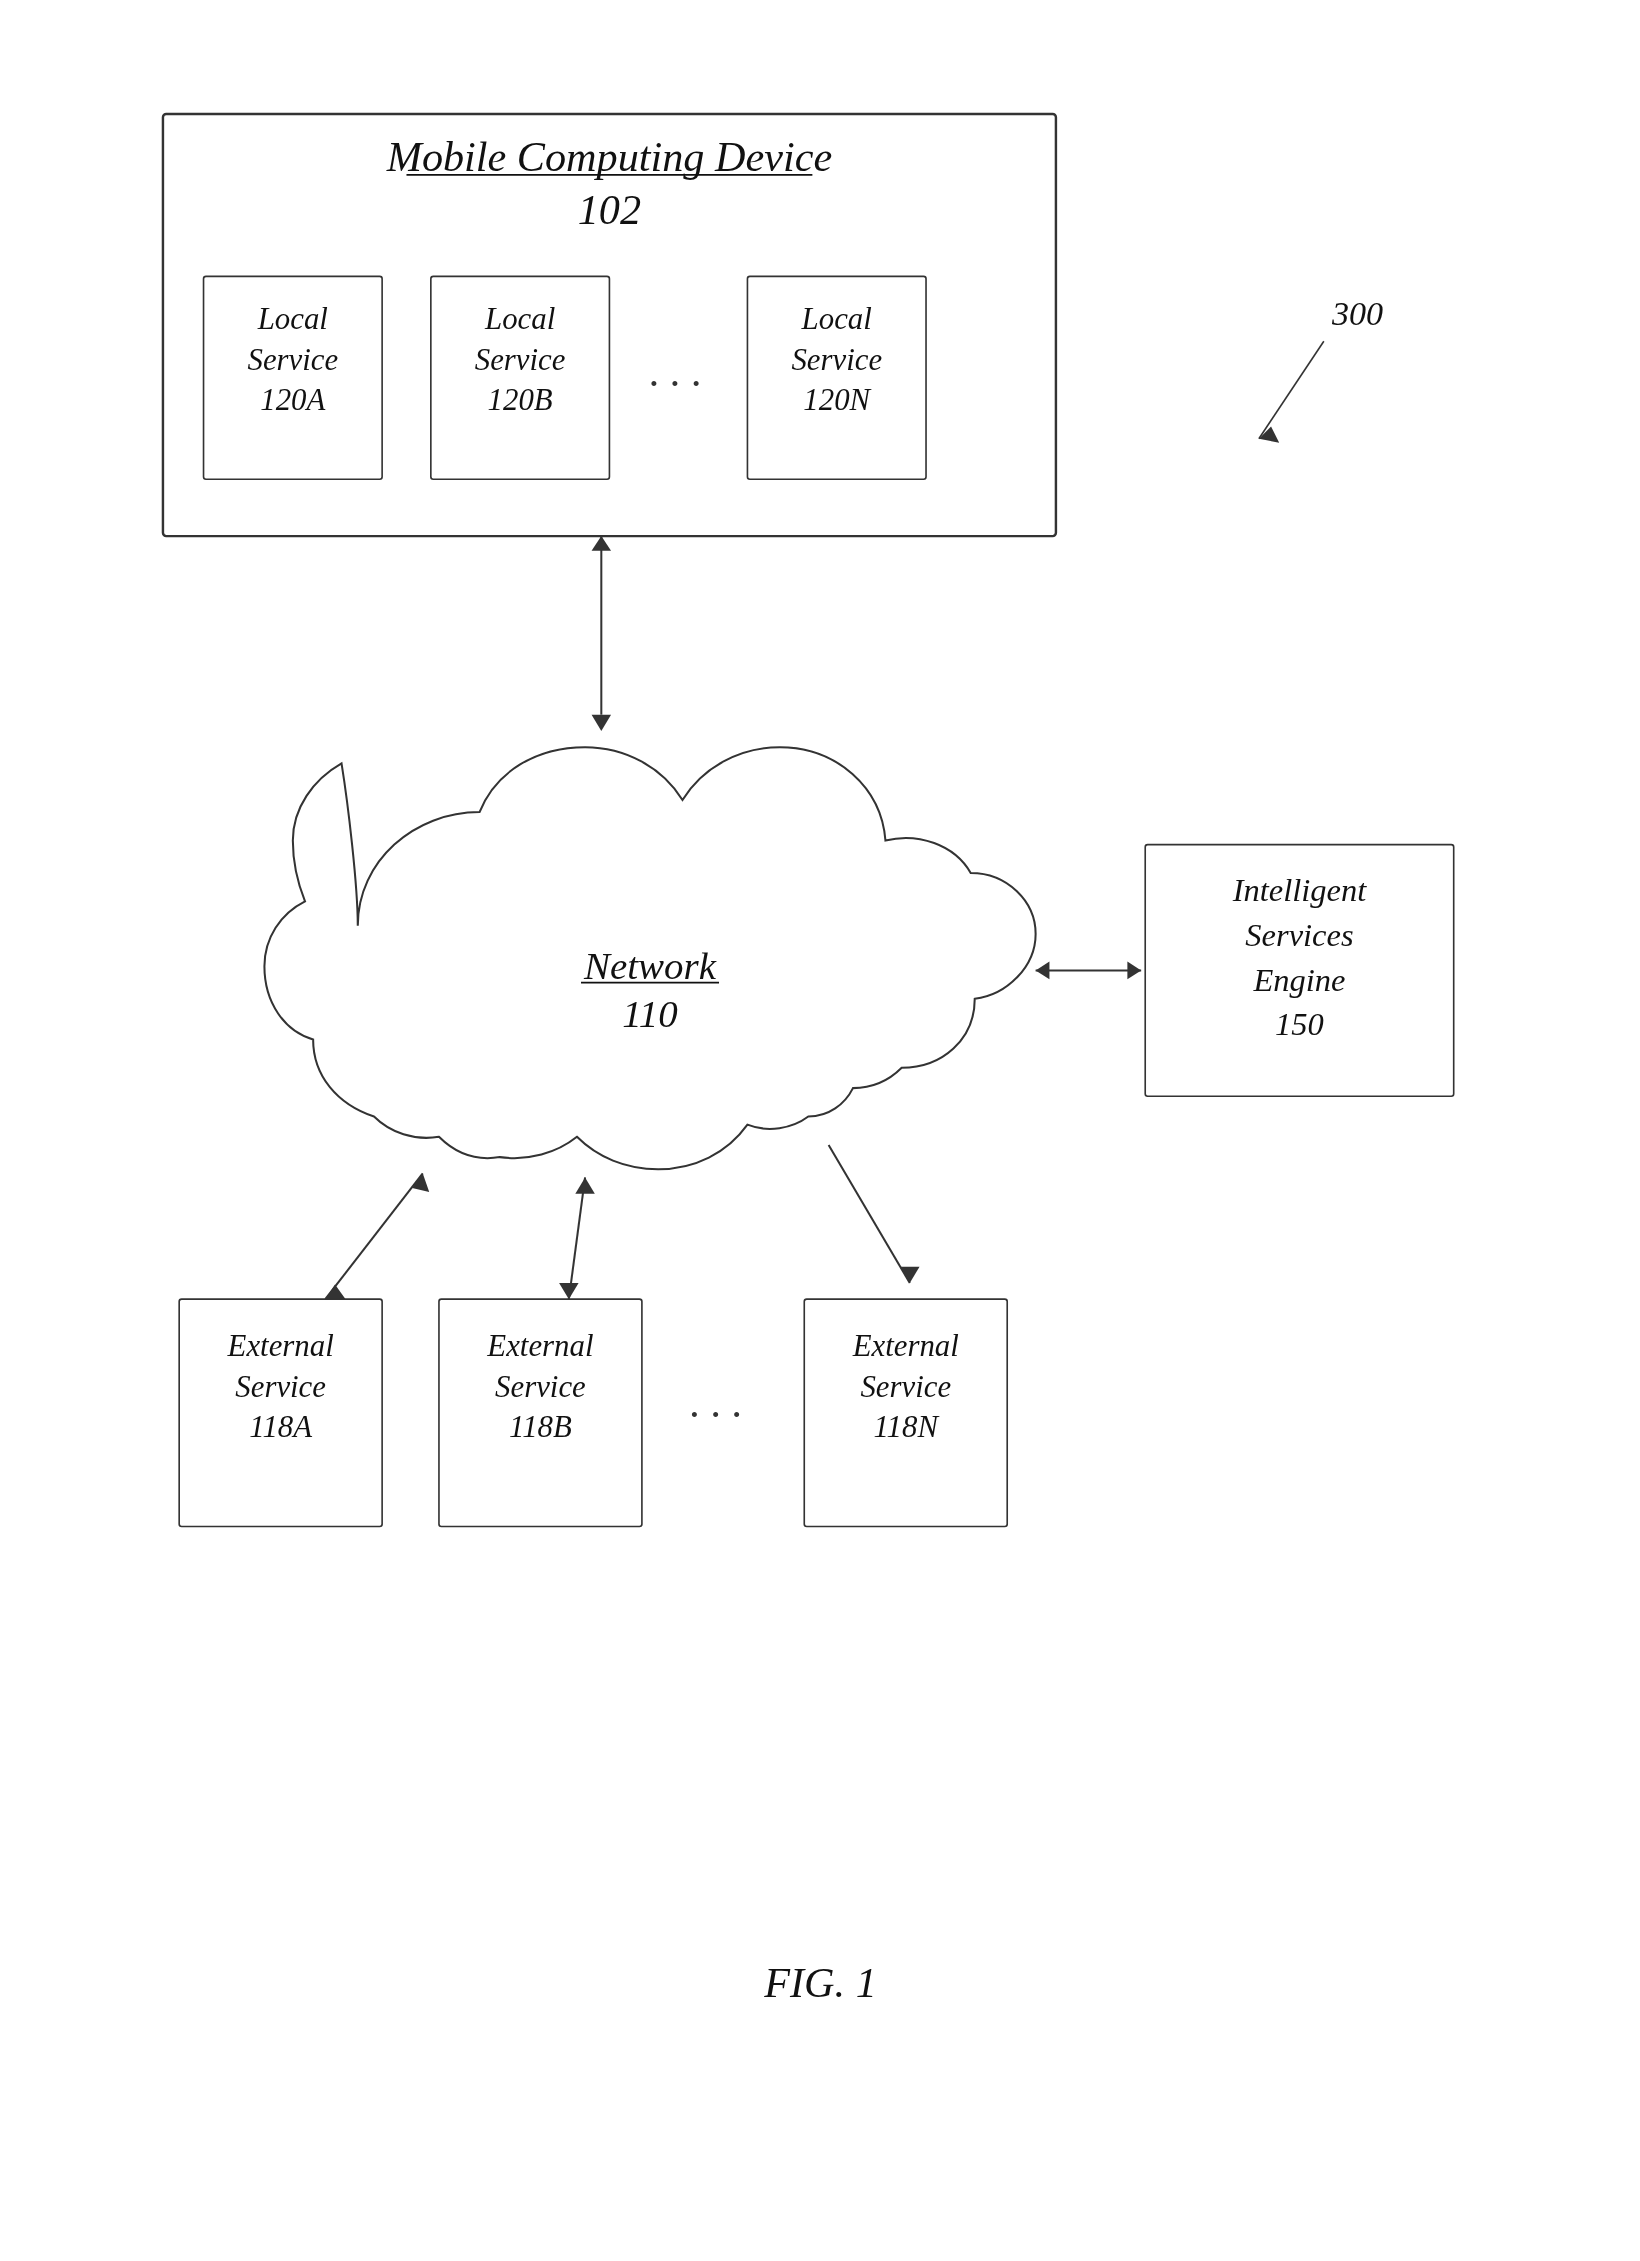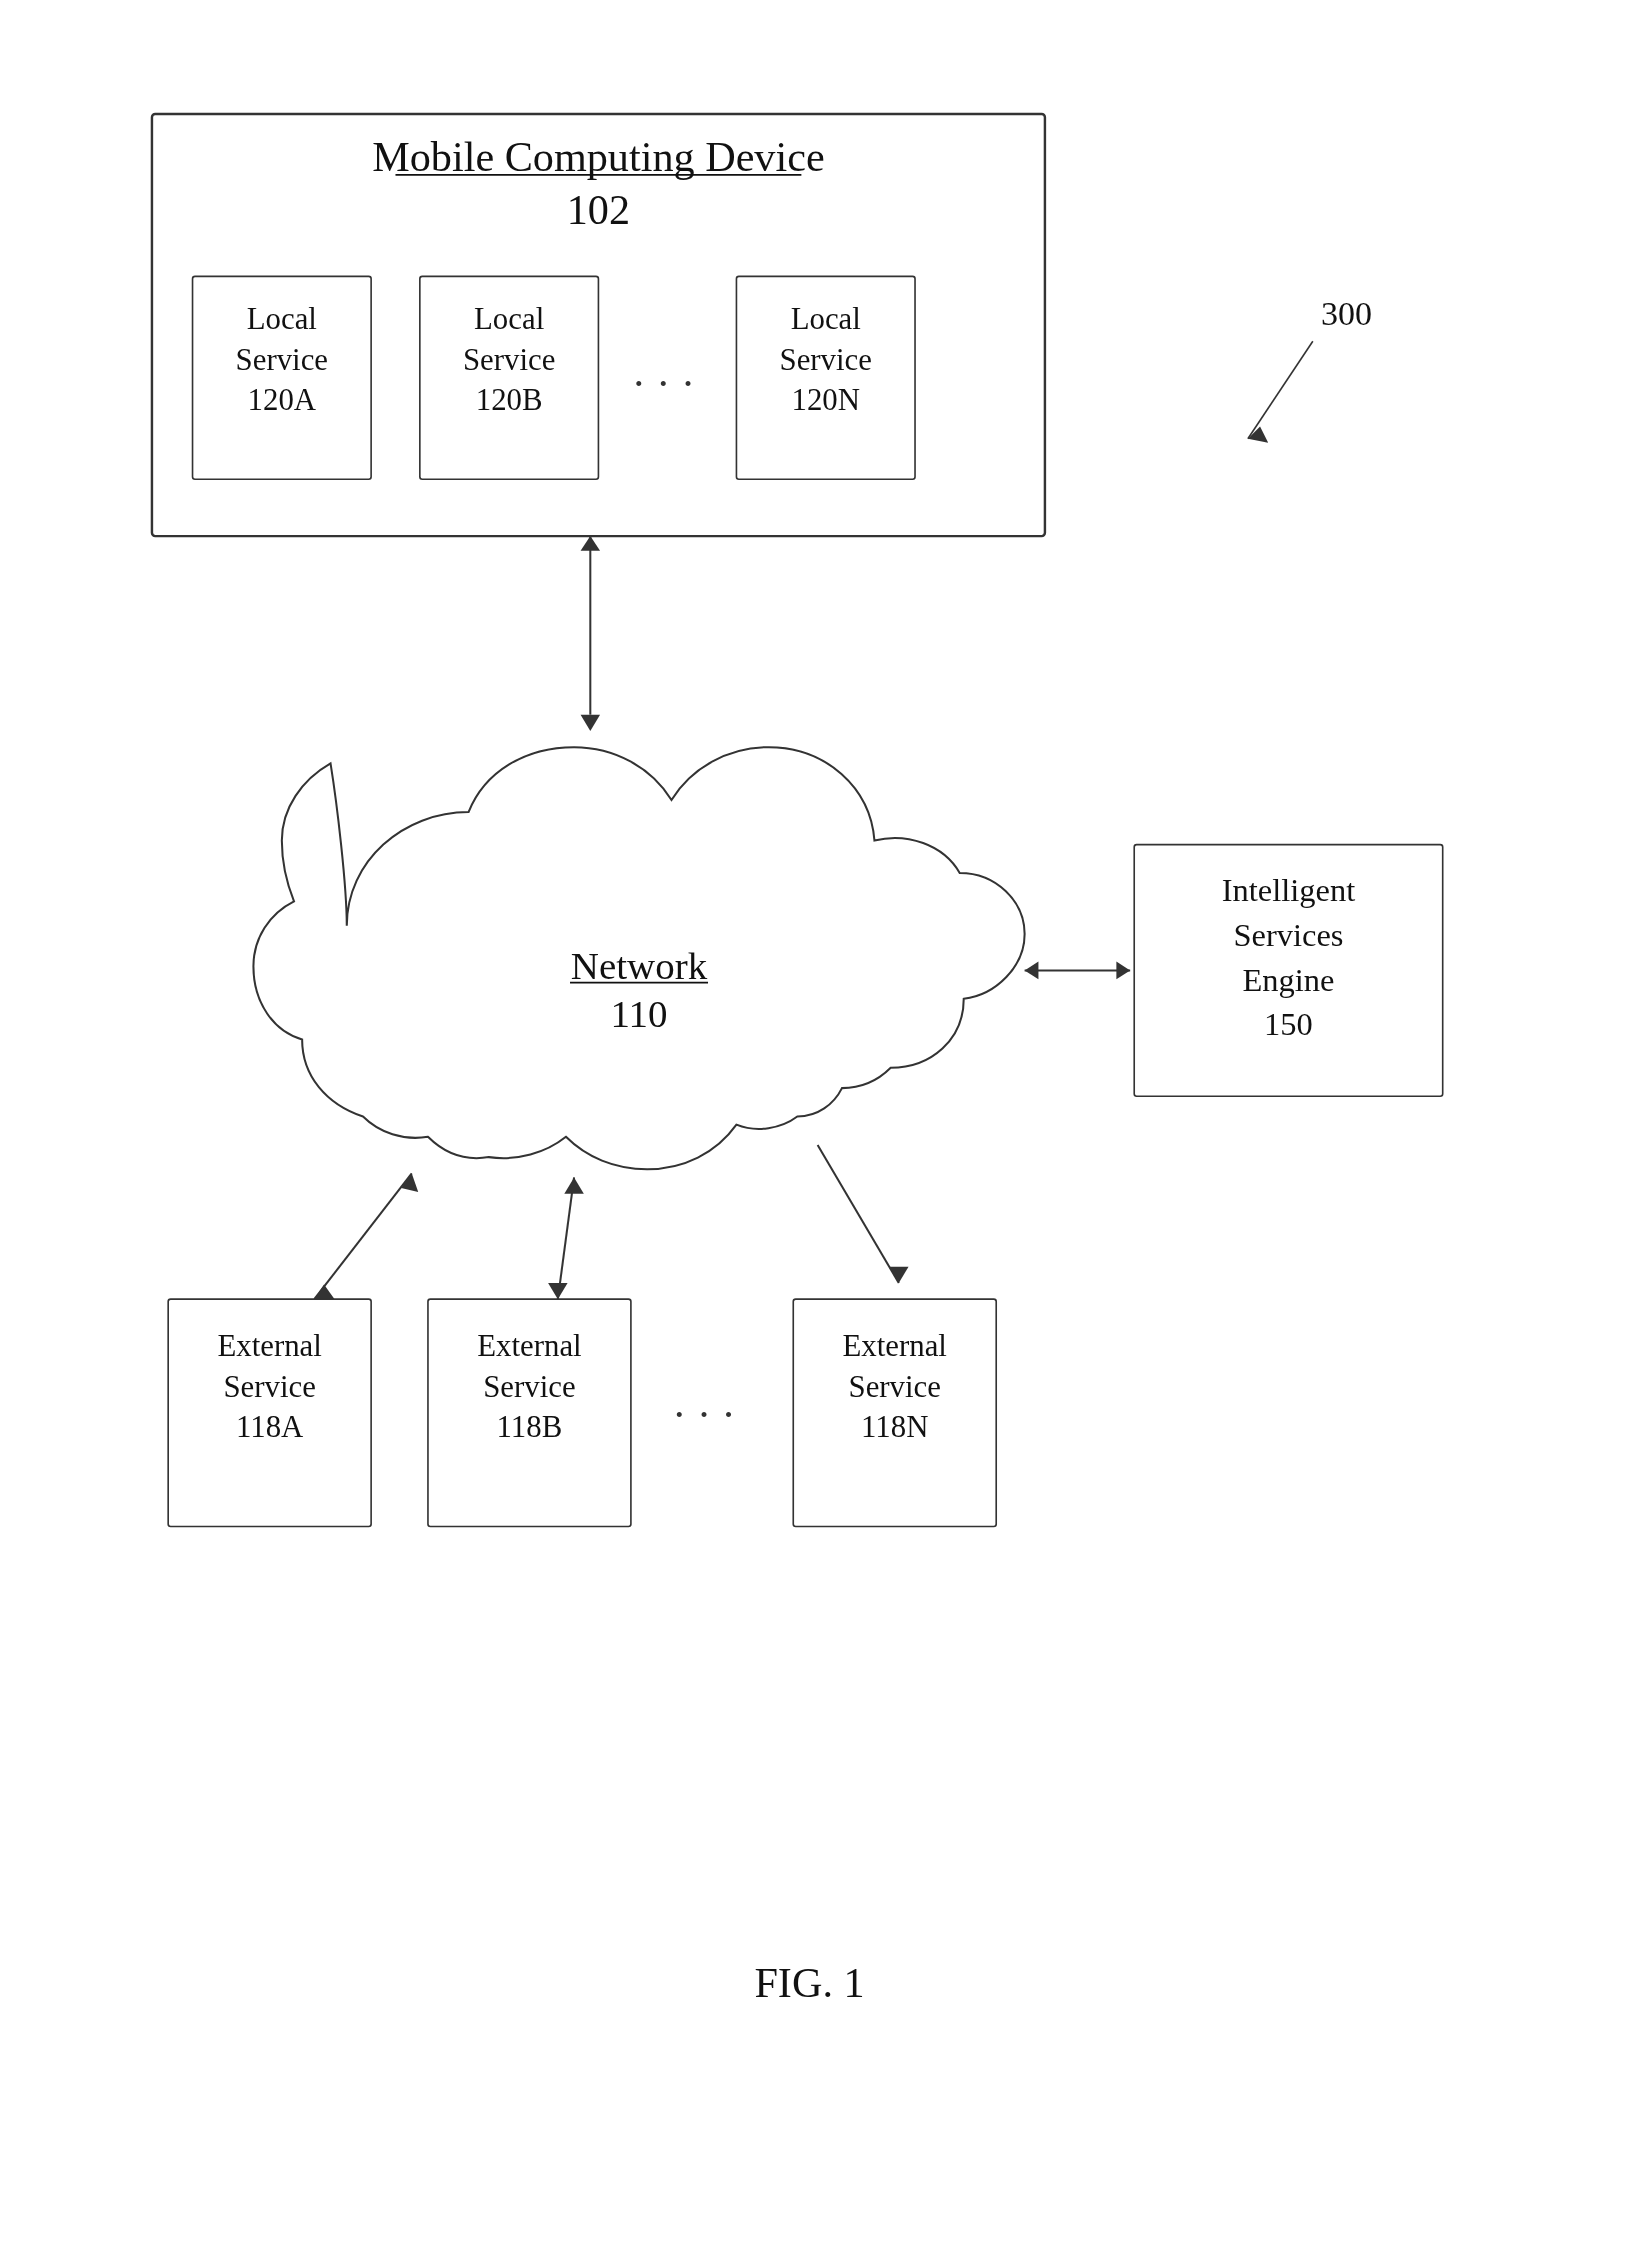--- a/index.html
+++ b/index.html
@@ -8,23 +8,24 @@
       font-family: 'Times New Roman', Times, serif;
       width: 1641px;
       height: 2261px;
       position: relative;
       overflow: hidden;
     }
 
     .diagram-container {
       position: absolute;
       top: 65px;
-      left: 87px;
+      left: 98px;
       width: 1445px;
       height: 2030px;
+      font-style: italic;
     }
 
     
     .svg-overlay {
       position: absolute;
       top: 0;
       left: 0;
       width: 100%;
       height: 100%;
       pointer-events: none;

